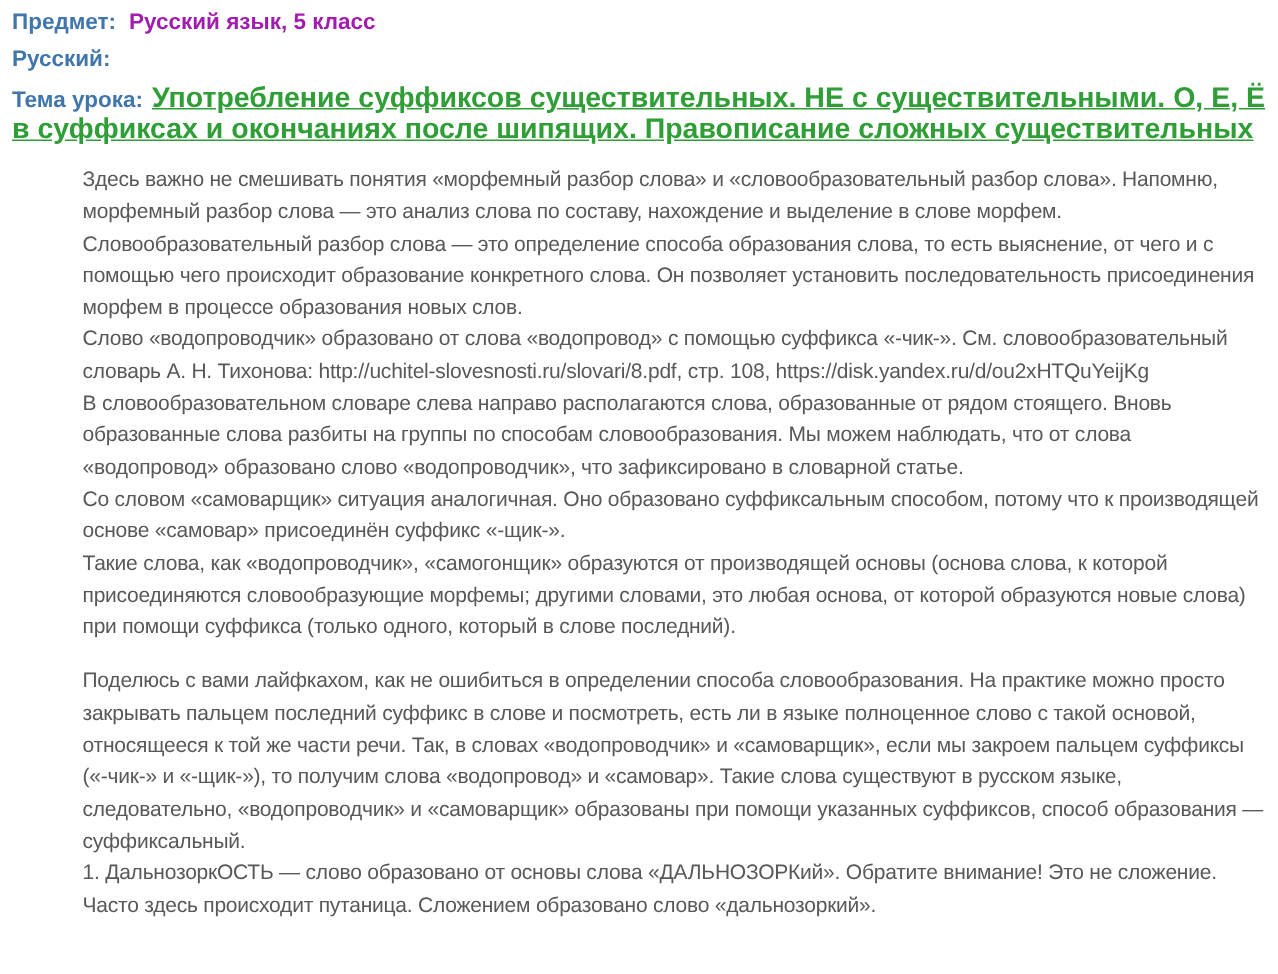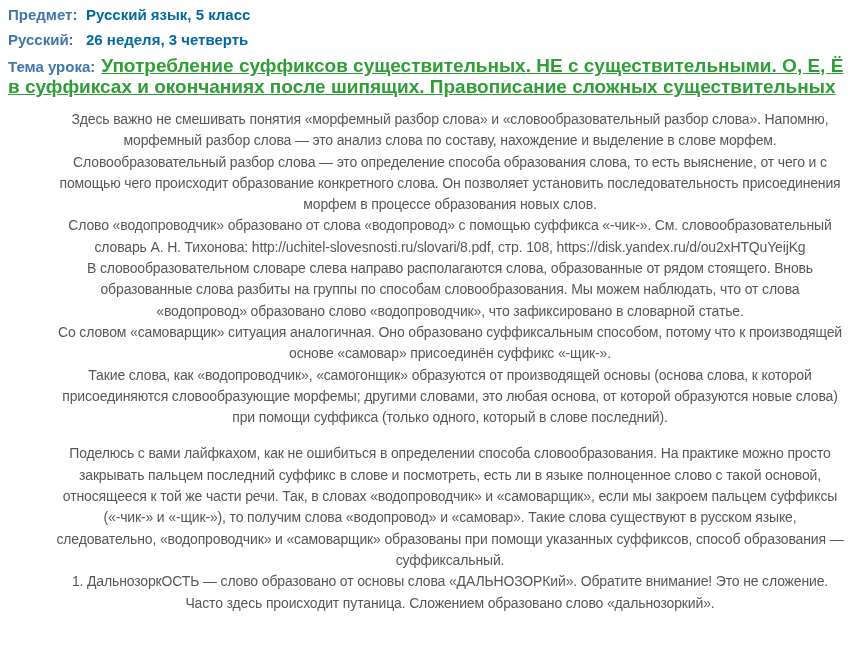--- a/index.html
+++ b/index.html
@@ -10,58 +10,57 @@
   }
   .page { width: 852px; height: 649px; overflow: hidden; }
 
   
   .header { padding: 6px 8px 0 8px; }
   .hrow { display: flex; align-items: baseline; margin-bottom: 8px; }
   .hlabel {
     color: #4176ad; font-weight: bold; font-size: 15px;
     width: 78px; flex: 0 0 78px;
   }
-  .hvalue { color: #0369a1; font-weight: bold; font-size: 15px; }
+  .hvalue { color: #a21caf; font-weight: bold; font-size: 15px; }
 
   .topic { margin-top: 2px; line-height: 20px; }
   .topic-label {
     color: #4176ad; font-weight: bold; font-size: 15px; margin-right: 6px;
   }
   .topic-link {
     color: #2f9e36; font-weight: bold; font-size: 19px;
     text-decoration: underline; cursor: pointer;
   }
 
   
   .lesson-body {
     margin-top: 11px;
     padding: 0 7px 0 55px;
     color: #58585a;
     font-size: 14px;
     line-height: 21.3px;
     letter-spacing: -0.15px;
   }
-  .para { margin: 0; text-align: center; }
+  .para { margin: 0; }
   .para.gap { margin-top: 15px; }
 </style>
 </head>
 <body>
 
 <div class="page">
 
   <div class="header">
 
     <div class="hrow">
       <span class="hlabel">Предмет:</span>
       <span class="hvalue">Русский язык, 5 класс</span>
     </div>
 
     <div class="hrow">
       <span class="hlabel">Русский:</span>
-      <span class="hvalue">26 неделя, 3 четверть</span>
     </div>
 
     <div class="topic">
       <span class="topic-label">Тема урока:</span><a class="topic-link">Употребление суффиксов существительных. НЕ с существительными. О, Е, Ё в суффиксах и окончаниях после шипящих. Правописание сложных существительных</a>
     </div>
 
   </div>
 
   <div class="lesson-body">
 

